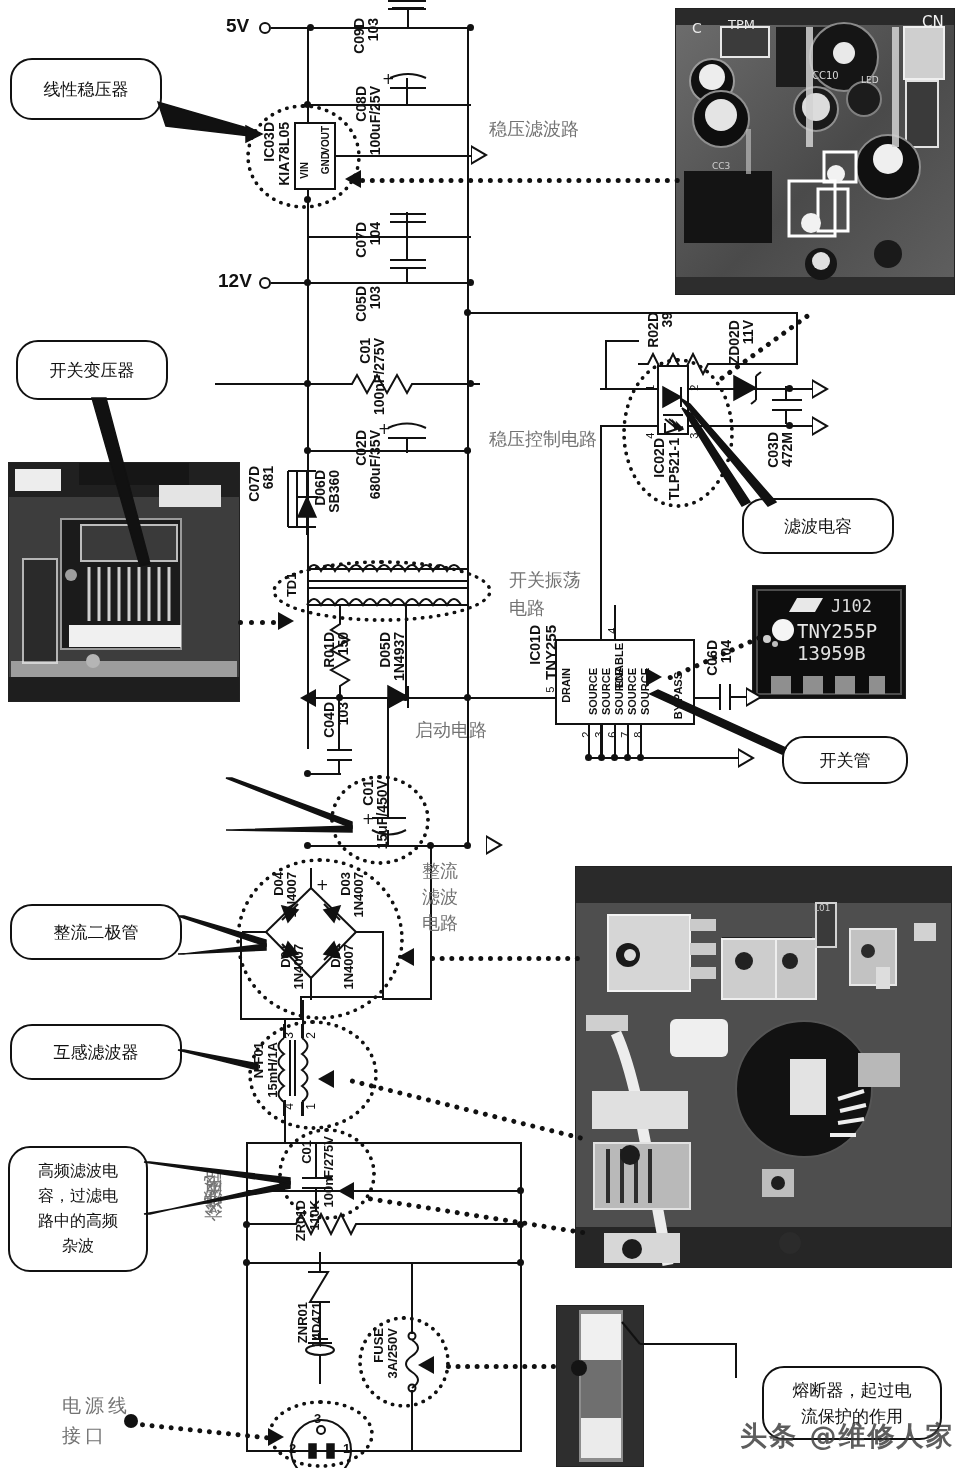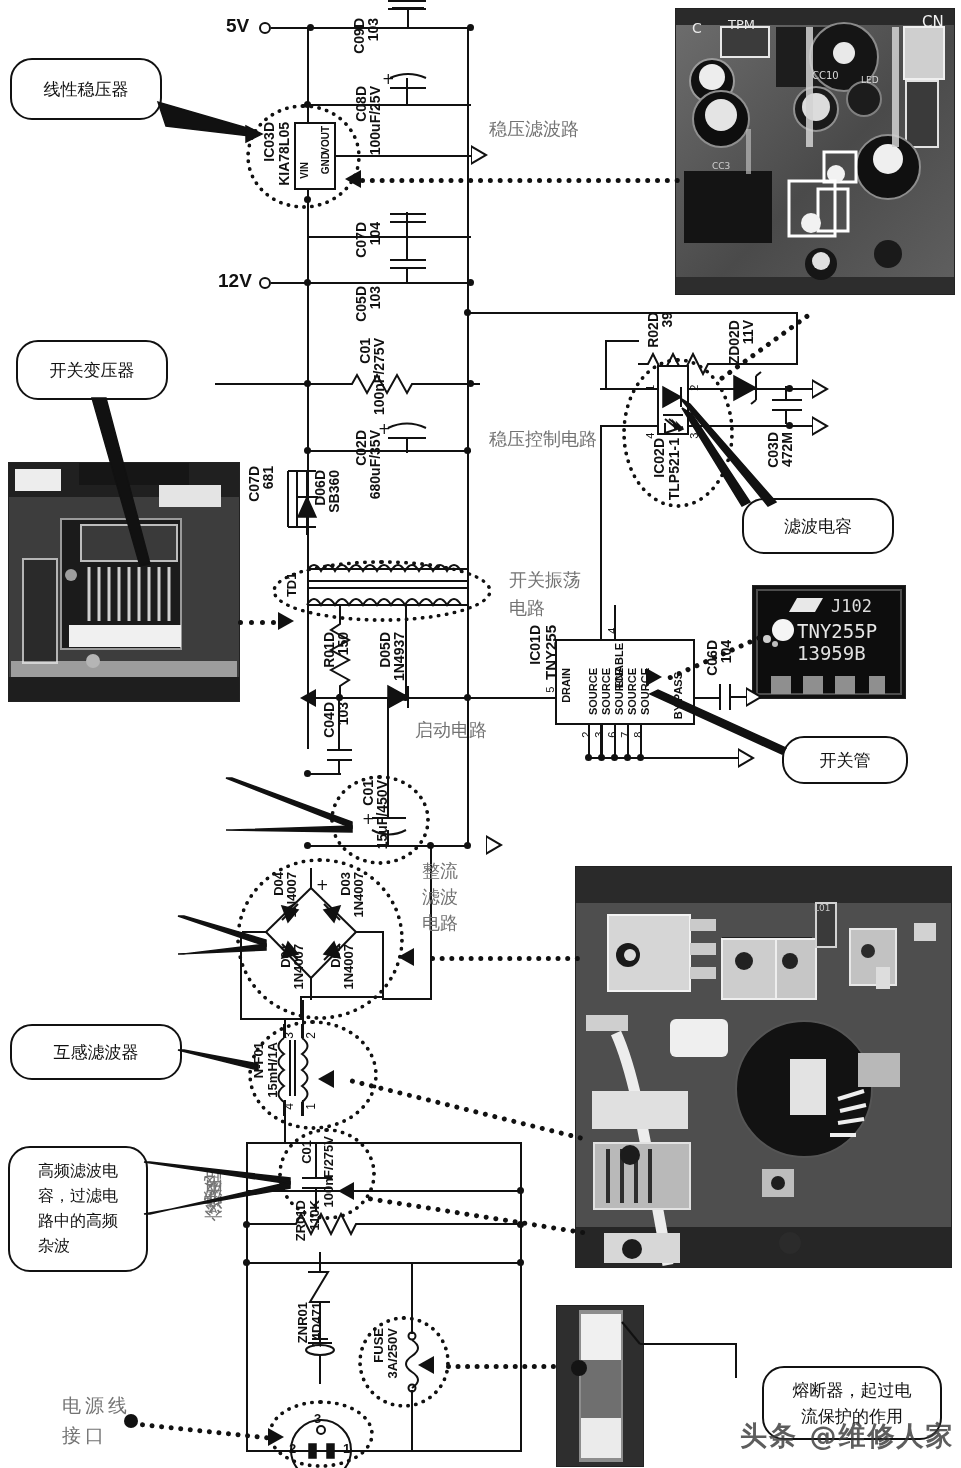--- a/index.html
+++ b/index.html
@@ -689,34 +689,37 @@
   </div>
   <svg width="80" height="170" style="left:92px;top:398px;">
     <polygon class="stf" points="0,0 14,0 58,166 48,168"></polygon>
   </svg>
 
   <svg width="160" height="70" style="left:226px;top:778px;">
     <polygon class="stf" points="0,0 6,0 126,44 126,50"></polygon>
     <polygon class="stf" points="0,52 6,52 126,48 126,54"></polygon>
   </svg>
 
+  <div class="bubble tight" style="left:10px;top:904px;width:172px;height:56px;font-size:17px;">
+    <span class="bubble-txt">整流二极管</span>
+  </div>
   <svg width="120" height="60" style="left:178px;top:912px;">
     <polygon class="stf" points="0,4 6,4 88,28 88,34"></polygon>
     <polygon class="stf" points="0,42 6,42 88,32 88,38"></polygon>
   </svg>
 
   <div class="bubble tight" style="left:10px;top:1024px;width:172px;height:56px;font-size:17px;">
     <span class="bubble-txt">互感滤波器</span>
   </div>
   <svg width="110" height="50" style="left:178px;top:1046px;">
     <polygon class="stf" points="0,4 6,4 80,18 80,24"></polygon>
   </svg>
 
   <div class="bubble" style="left:8px;top:1146px;width:140px;height:126px;font-size:16px;padding:8px 12px;">
-    <span class="bubble-txt" style="text-align:left;">高频滤波电
+    <span class="bubble-txt" style="text-align:center;">高频滤波电
 容，过滤电
 路中的高频
 杂波</span>
   </div>
   <svg width="160" height="80" style="left:144px;top:1160px;">
     <polygon class="stf" points="0,2 6,2 146,18 146,24"></polygon>
     <polygon class="stf" points="0,54 6,54 146,22 146,28"></polygon>
   </svg>
 
   <div class="bubble tight" style="left:742px;top:498px;width:152px;height:56px;font-size:17px;">

